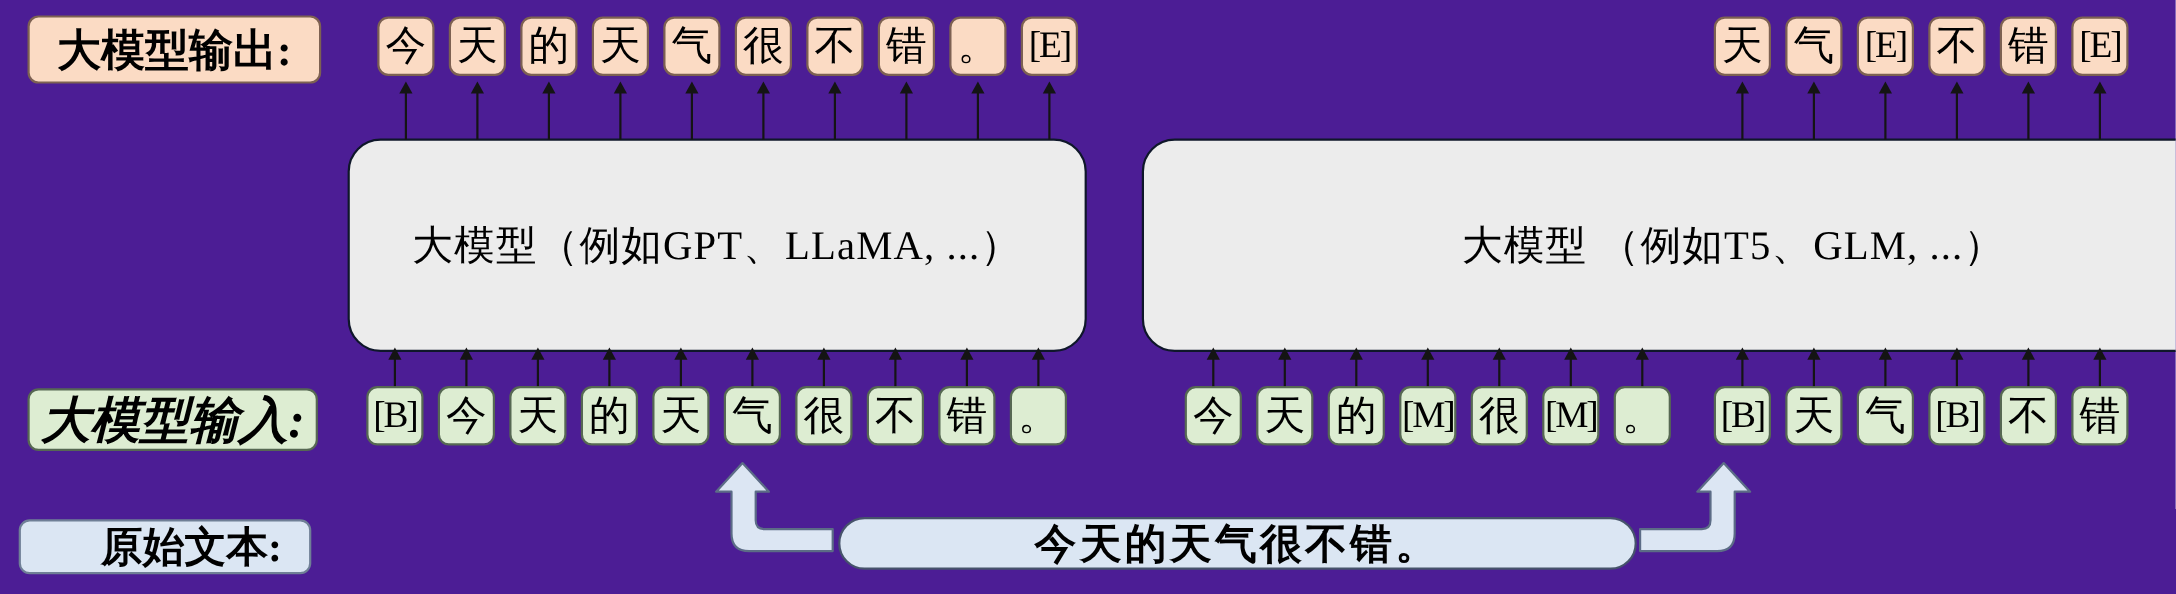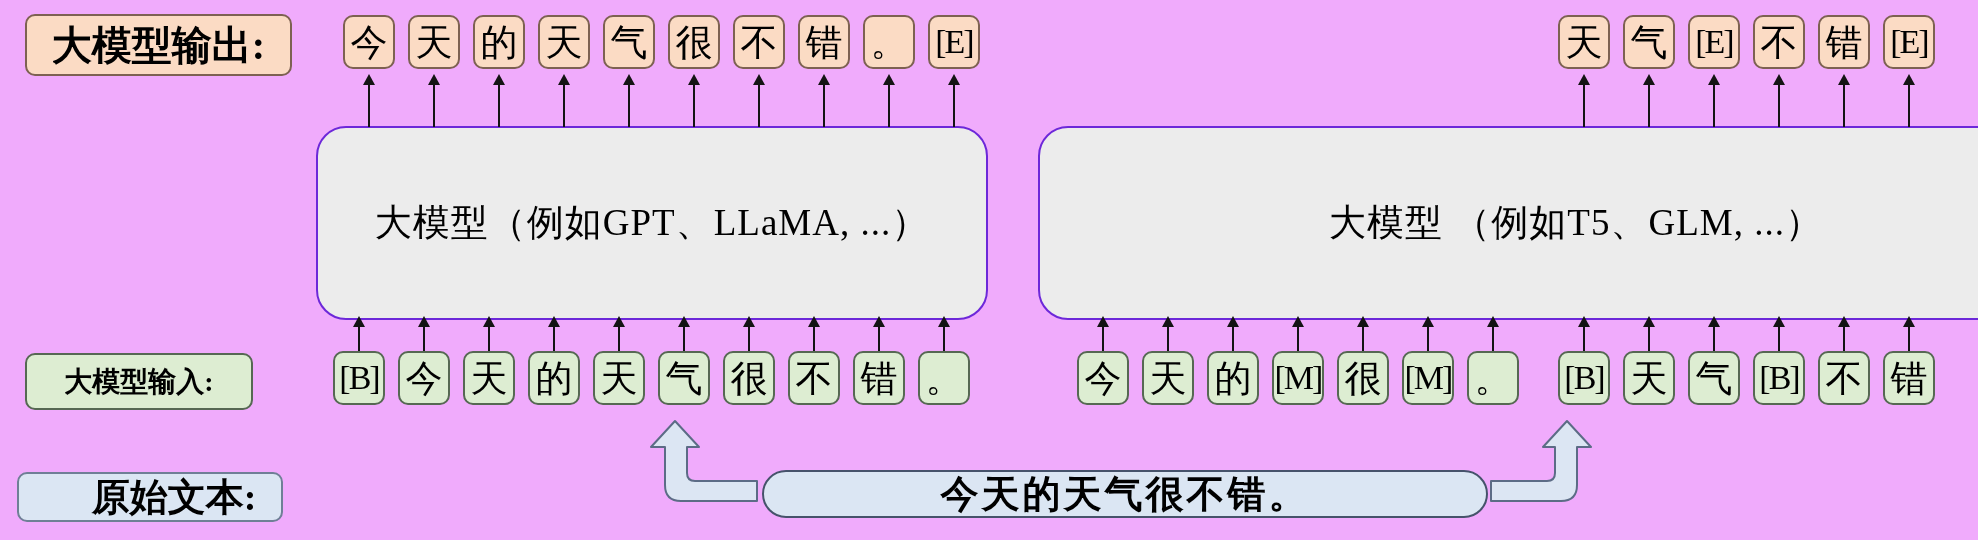--- a/index.html
+++ b/index.html
@@ -1,43 +1,43 @@
 <!DOCTYPE html>
 <html><head>
 <meta charset="utf-8">
 <style>
   html,body { margin:0; padding:0; background:#fff; }
   .stage {
-    position:relative; width:1978px; height:540px; background:#f0abfc;
+    position:relative; width:1978px; height:540px; background:#4c1d95;
     font-family:"Liberation Serif","DejaVu Serif",serif; overflow:hidden;
     --output_token:#fbdbc4; --input_token:#ddedd2; --source_box:#dbe6f3; --model_box:#ececec;
   }
   .label-box {
     position:absolute; box-sizing:border-box; border:2px solid #555;
     border-radius:10px; display:flex; align-items:center; justify-content:center;
     font-weight:bold; white-space:nowrap;
   }
   .output-label { left:25px; top:14px; width:267px; height:62px; background:var(--output_token);
     border-color:#7d6152; font-size:40px; }
-  .input-label  { left:25px; top:353px; width:228px; height:57px; background:var(--input_token);
-    border-color:#566853; font-size:28px; }
+  .input-label  { left:25px; top:353px; width:264px; height:57px; background:var(--input_token);
+    border-color:#566853; font-size:45px;font-style:italic; }
   .source-label { left:17px; top:472px; width:266px; height:50px; background:var(--source_box);
     border-color:#6f7f96; font-size:38px;padding-left:48px; }
   .token-row { position:absolute; display:flex; gap:13px; }
   .token {
     box-sizing:border-box; width:52px; height:54px; border:2px solid;
     border-radius:10px; display:flex; align-items:center; justify-content:center;
     font-size:37px; line-height:1; flex:0 0 auto;
   }
   .token.tag { font-size:34px; letter-spacing:-2px; }
   .out-row .token { background:var(--output_token); border-color:#7d6152; }
   .in-row  .token { background:var(--input_token);  border-color:#566853; }
   .model-box {
     position:absolute; box-sizing:border-box; top:126px; height:194px;
-    background:var(--model_box); border:2px solid #6d28d9; border-radius:30px;
+    background:var(--model_box); border:2px solid #0f172a; border-radius:30px;
     display:flex; align-items:center; justify-content:center;
     font-size:37px; letter-spacing:1px; white-space:nowrap;
   }
   .model-left  { left:316px;  width:672px; }
   .model-right { left:1038px; width:1076px; }
   .source-box {
     position:absolute; left:762px; top:470px; width:726px; height:48px;
     box-sizing:border-box; background:var(--source_box); border:2px solid #46536b;
     border-radius:24px; display:flex; align-items:center; justify-content:center;
     font-size:38px; font-weight:bold; letter-spacing:3px;

